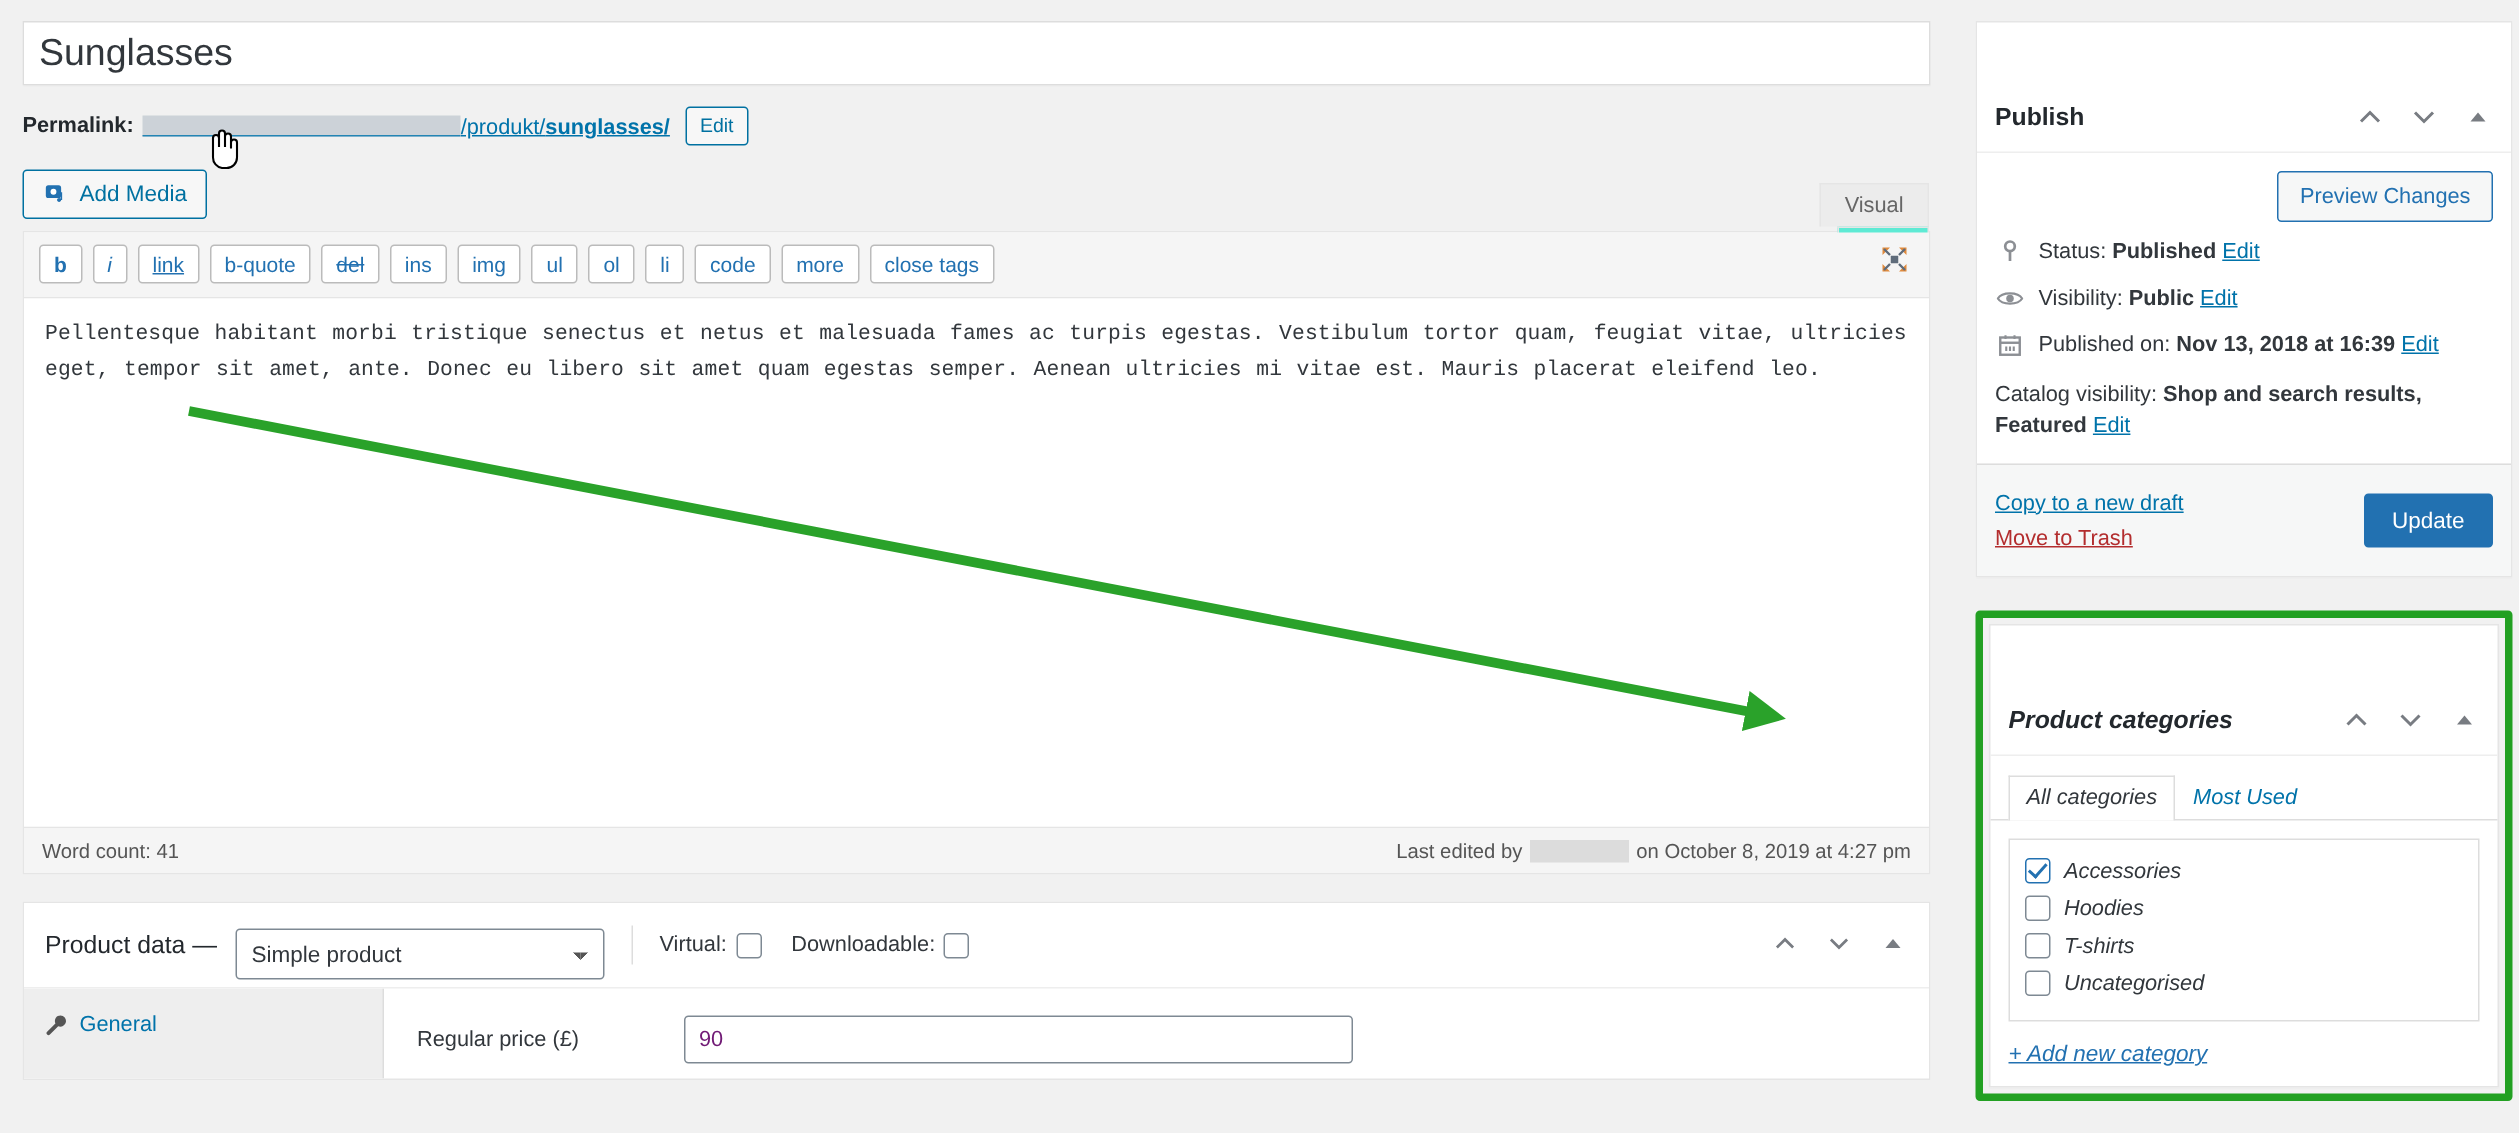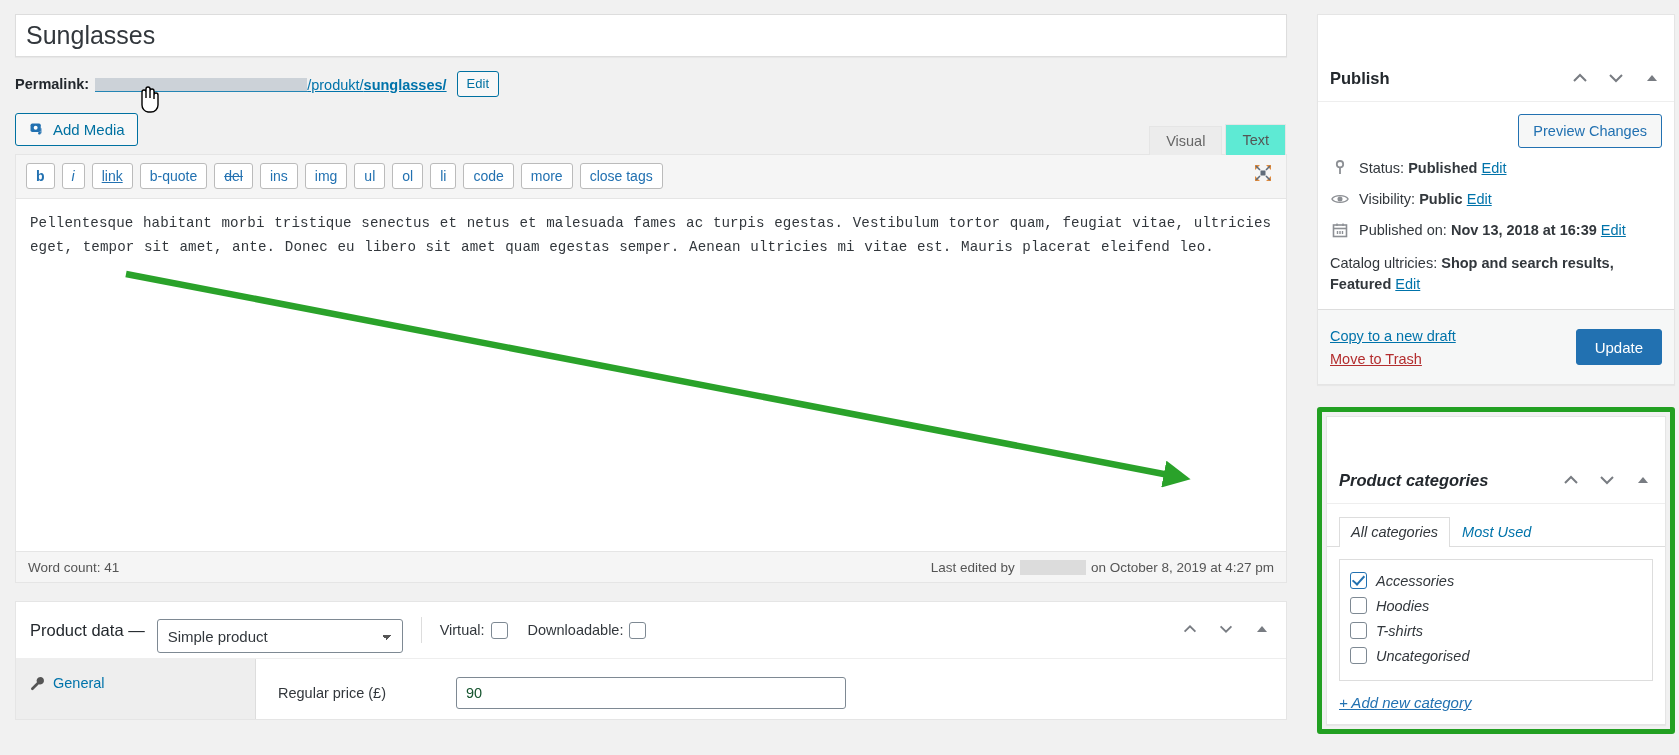--- a/index.html
+++ b/index.html
@@ -161,20 +161,21 @@
     background: #fff;
     position: relative;
   }
   .editor-tabs {
     position: absolute;
     right: 0;
     top: -33px;
     height: 33px;
     display: flex;
     align-items: flex-end;
+    flex-direction: column;
   }
   .ed-tab {
     border: 1px solid #e5e5e5;
     border-bottom: none;
     background: #ececec;
     color: #666;
     font-size: 14.5px;
     height: 28px;
     line-height: 28px;
     padding: 0 16px;
@@ -384,28 +385,28 @@
     align-items: flex-start;
     gap: 10px;
   }
   .pd-field-label {
     font-size: 14.5px;
     color: #32373c;
     width: 168px;
     padding-top: 8px;
   }
   .pd-input {
-    width: 390px;
+    width: 446px;
     height: 32px;
     border: 1px solid #7e8993;
     border-radius: 3px;
     font-size: 14.5px;
     padding: 0 9px;
     box-sizing: border-box;
-    color: #14532d;
+    color: #701a75;
     font-family: "Liberation Sans", sans-serif;
   }
 
   
   .postbox {
     background: #fff;
     border: 1px solid #e5e5e5;
     box-shadow: 0 1px 1px rgba(0,0,0,.04);
     margin-bottom: 0;
   }
@@ -797,21 +798,21 @@
             </svg>
           </span>
           <span>
             <span>Published on:</span>
             <b>Nov 13, 2018 at 16:39</b>
             <span class="lnk">Edit</span>
           </span>
         </div>
 
         <div class="catalog-row">
-          <span>Catalog ultricies:</span>
+          <span>Catalog visibility:</span>
           <b>Shop and search results, Featured</b>
           <span class="lnk">Edit</span>
         </div>
 
         <div class="publish-footer">
           <span class="footer-links">
             <span class="lnk">Copy to a new draft</span>
             <span class="link-trash">Move to Trash</span>
           </span>
           <button class="btn-update">Update</button>

